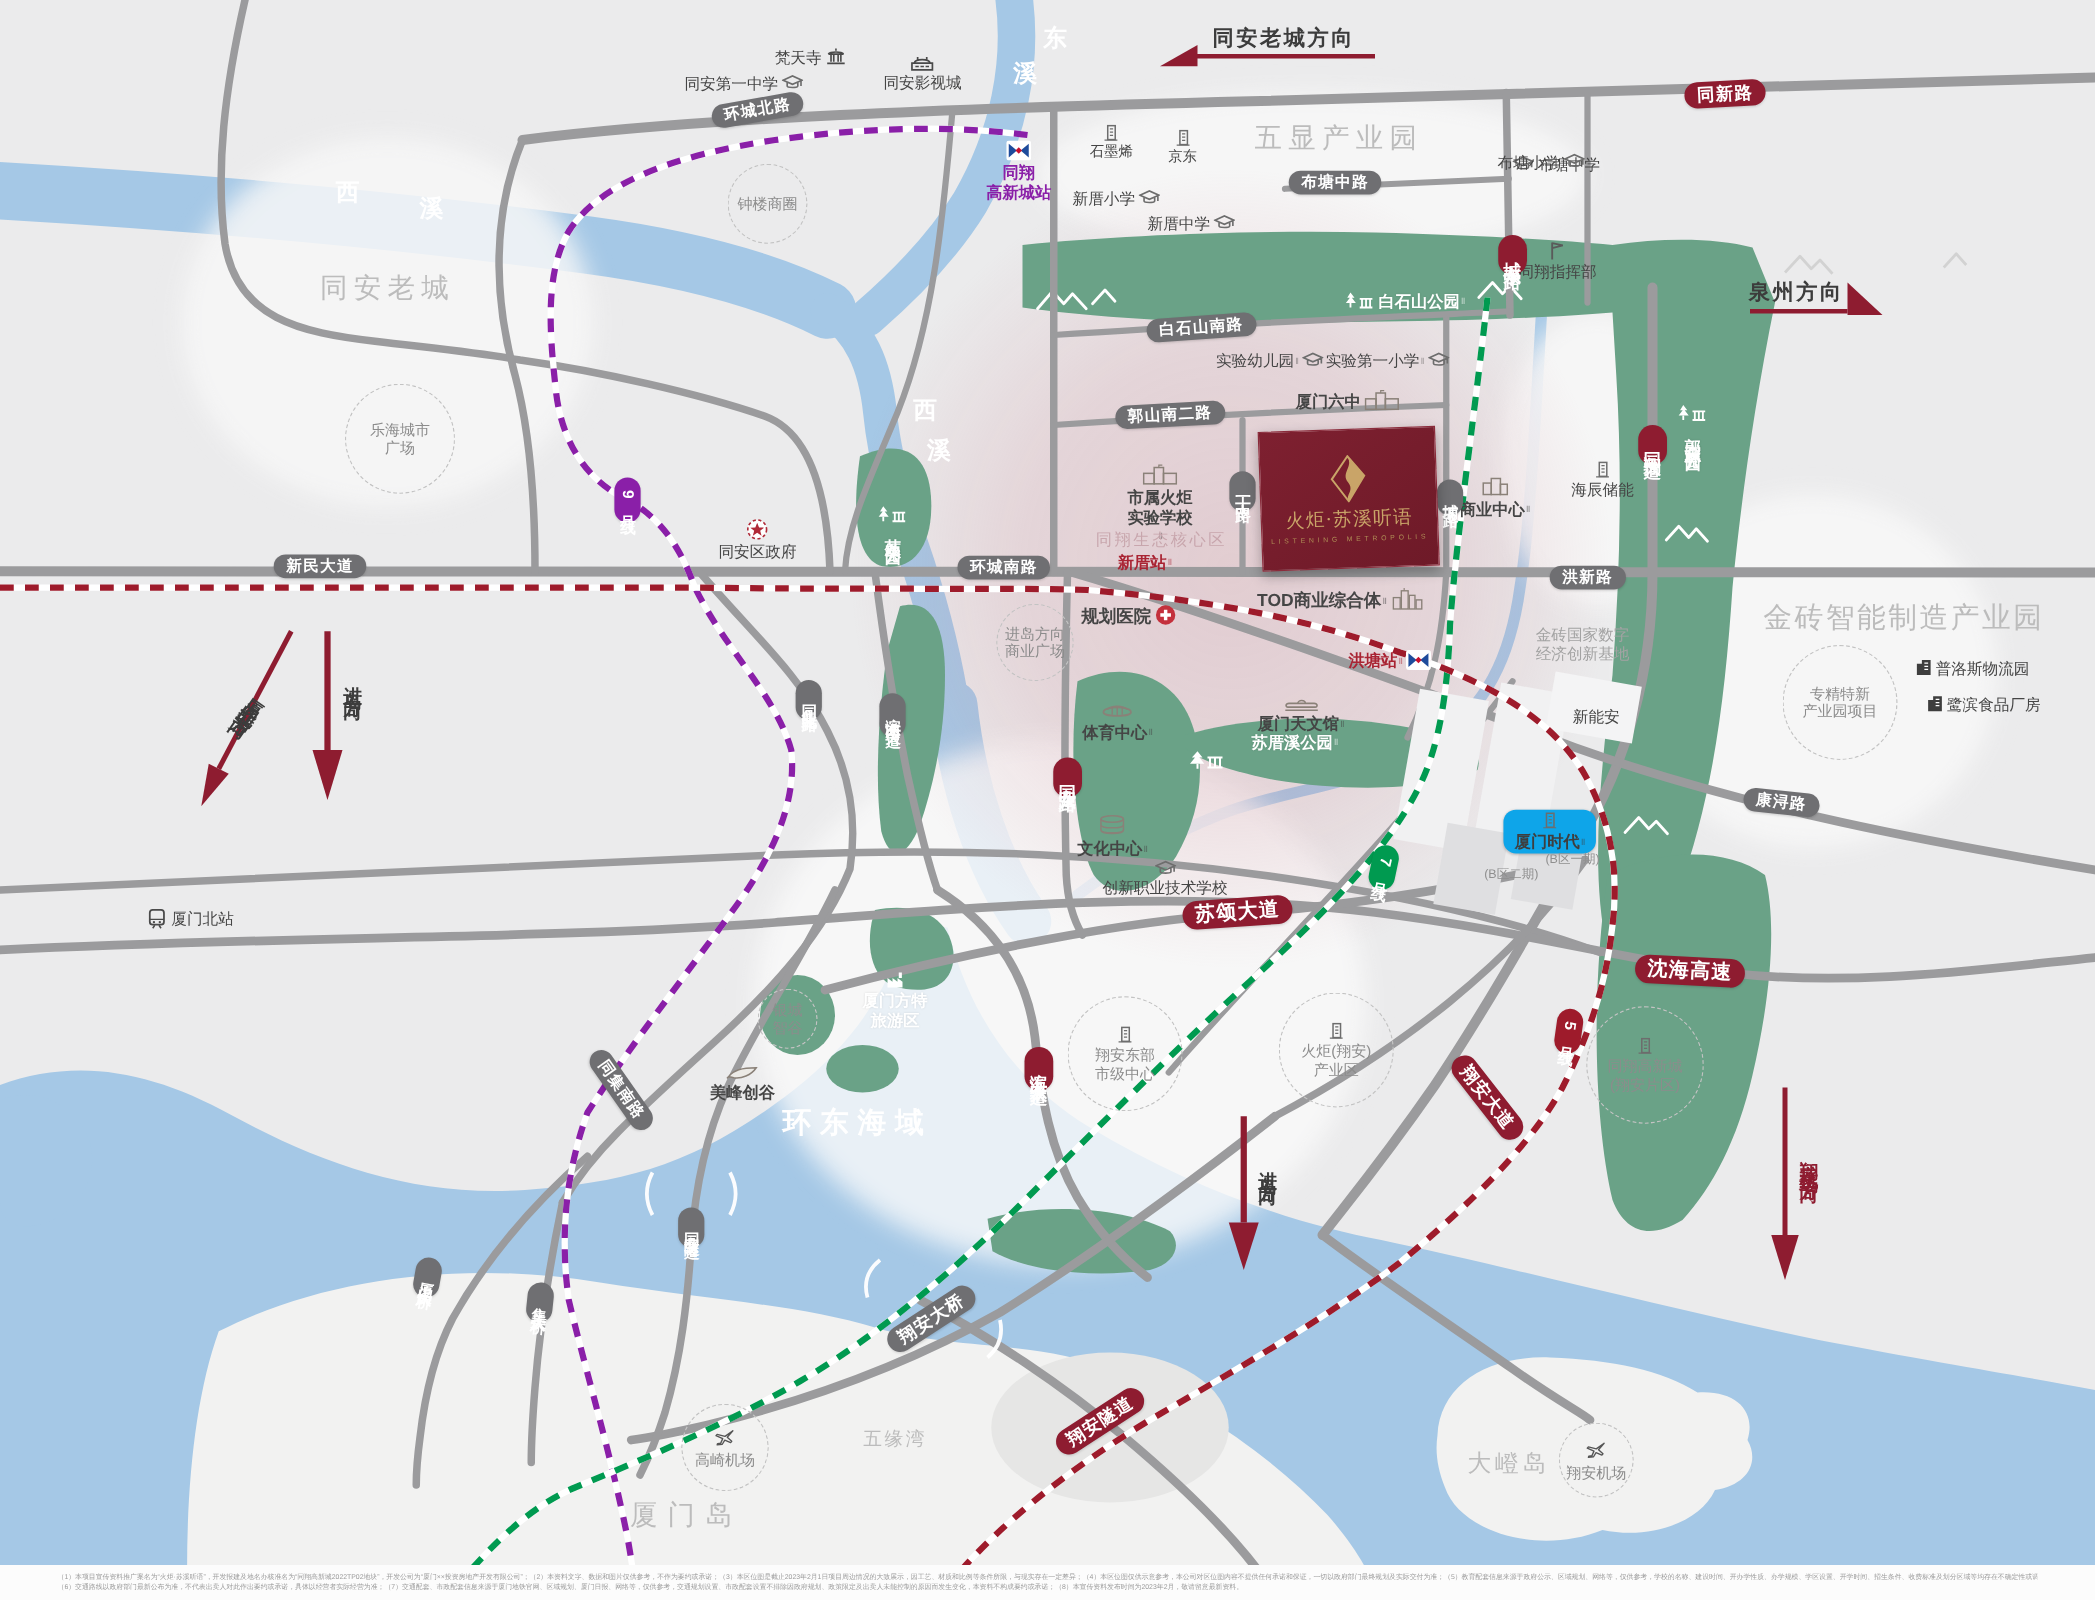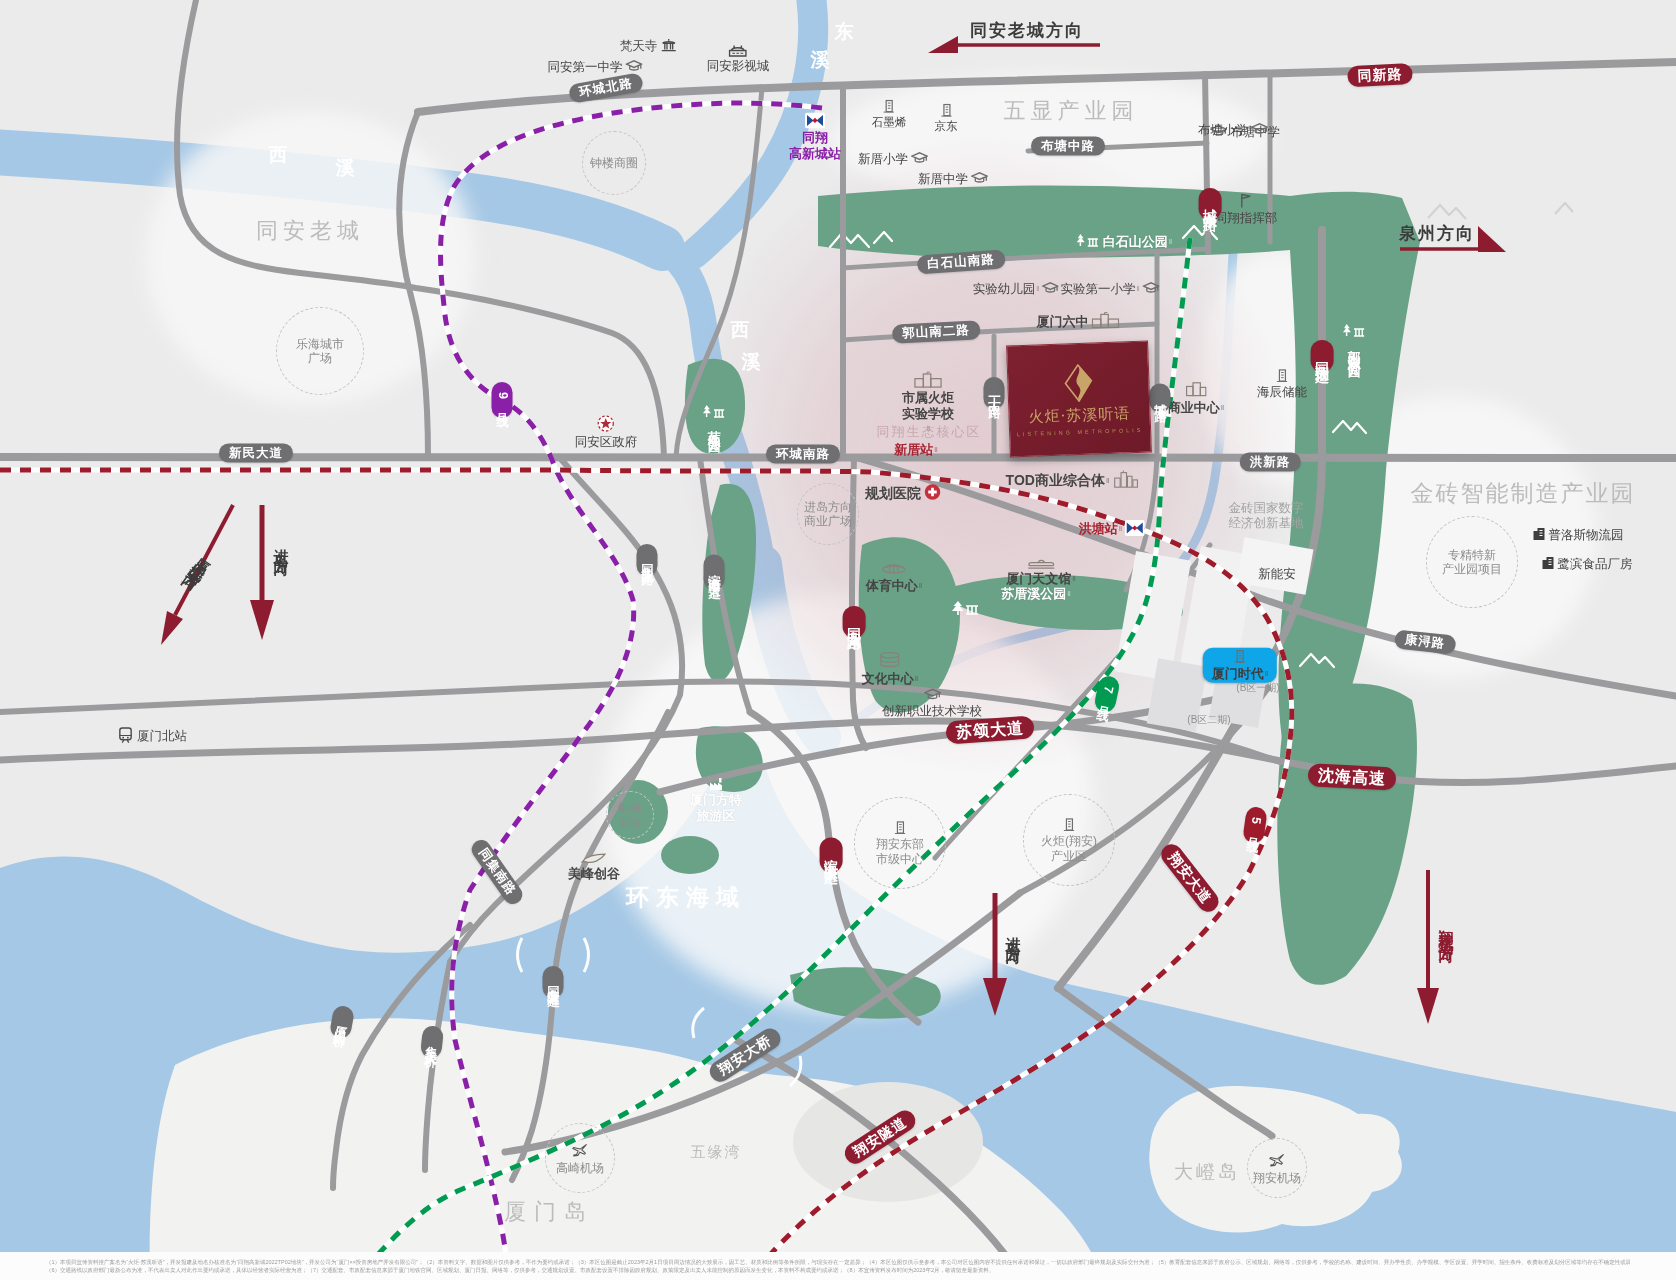--- a/index.html
+++ b/index.html
@@ -566,21 +566,21 @@
     </div>
     <div class="lbl whpill hassup" style="left: 1240px; top: 665px; transform: translate(-50%, -50%);">
       <span class="ic">
         <svg width="12" height="15" viewBox="0 0 14 16">
           <rect x="4" y="1.5" width="7" height="13" fill="none" stroke="#6d6d6d" stroke-width="1.4"></rect>
           <path d="M1,15 h12 M6,4.5h3 M6,7.5h3 M6,10.5h3" stroke="#6d6d6d" stroke-width="1.1" fill="none"></path>
         </svg>
       </span>
       <span class="tx"><span>厦门时代</span></span>
     </div>
-    <div class="lbl tinyg" style="left: 1209px; top: 720px; transform: translate(-50%, -50%);">
+    <div class="lbl tinyg" style="left: 1209px; top: 700px; transform: translate(-50%, -50%);">
       <span class="tx"><span>(B区二期)</span></span>
     </div>
     <div class="lbl tinyg" style="left: 1258px; top: 688px; transform: translate(-50%, -50%);">
       <span class="tx"><span>(B区一期)</span></span>
     </div>
     <div class="lbl " style="left: 606px; top: 432px; transform: translate(-50%, -50%);">
       <span class="ic">
         <svg width="18" height="18" viewBox="0 0 18 18">
           <circle cx="9" cy="9" r="7.5" fill="#fff" stroke="#B02A38" stroke-width="1.3" stroke-dasharray="2.5 2"></circle>
           <path d="M9,3.6 L10.5,7.4 14.5,7.6 11.4,10.1 12.5,14 9,11.7 5.5,14 6.6,10.1 3.5,7.6 7.5,7.4 Z" fill="#B02A38"></path>
@@ -665,20 +665,32 @@
         <svg width="12" height="15" viewBox="0 0 14 16">
           <rect x="4" y="1.5" width="7" height="13" fill="none" stroke="#6d6d6d" stroke-width="1.4"></rect>
           <path d="M1,15 h12 M6,4.5h3 M6,7.5h3 M6,10.5h3" stroke="#6d6d6d" stroke-width="1.1" fill="none"></path>
         </svg>
       </span>
       <span class="tx">
         <span class="ln">火炬(翔安)</span>
         <span class="ln">产业区</span>
       </span>
     </div>
+    <div class="lbl circle" style="left: 1316px; top: 852px; transform: translate(-50%, -50%); height: 92px; width: 92px;">
+      <span class="ic">
+        <svg width="12" height="15" viewBox="0 0 14 16">
+          <rect x="4" y="1.5" width="7" height="13" fill="none" stroke="#6d6d6d" stroke-width="1.4"></rect>
+          <path d="M1,15 h12 M6,4.5h3 M6,7.5h3 M6,10.5h3" stroke="#6d6d6d" stroke-width="1.1" fill="none"></path>
+        </svg>
+      </span>
+      <span class="tx">
+        <span class="ln">同翔高新城</span>
+        <span class="ln">(翔安片区)</span>
+      </span>
+    </div>
     <div class="lbl circle" style="left: 580px; top: 1158px; transform: translate(-50%, -50%); height: 68px; width: 68px;">
       <span class="ic">
         <svg width="18" height="18" viewBox="0 0 20 20">
           <path d="M17,4 L10,9 3,7.2 2,8.4 8,11 6.2,15 3.4,15.4 3,16.6 7.6,16 9.8,12.4 15,14.6 16,13.4 12,9.8 Z" fill="none" stroke="#555" stroke-width="1.2" stroke-linejoin="round"></path>
         </svg>
       </span>
       <span class="tx"><span>高崎机场</span></span>
     </div>
     <div class="lbl circle" style="left: 1277px; top: 1168px; transform: translate(-50%, -50%); height: 58px; width: 58px;">
       <span class="ic">

